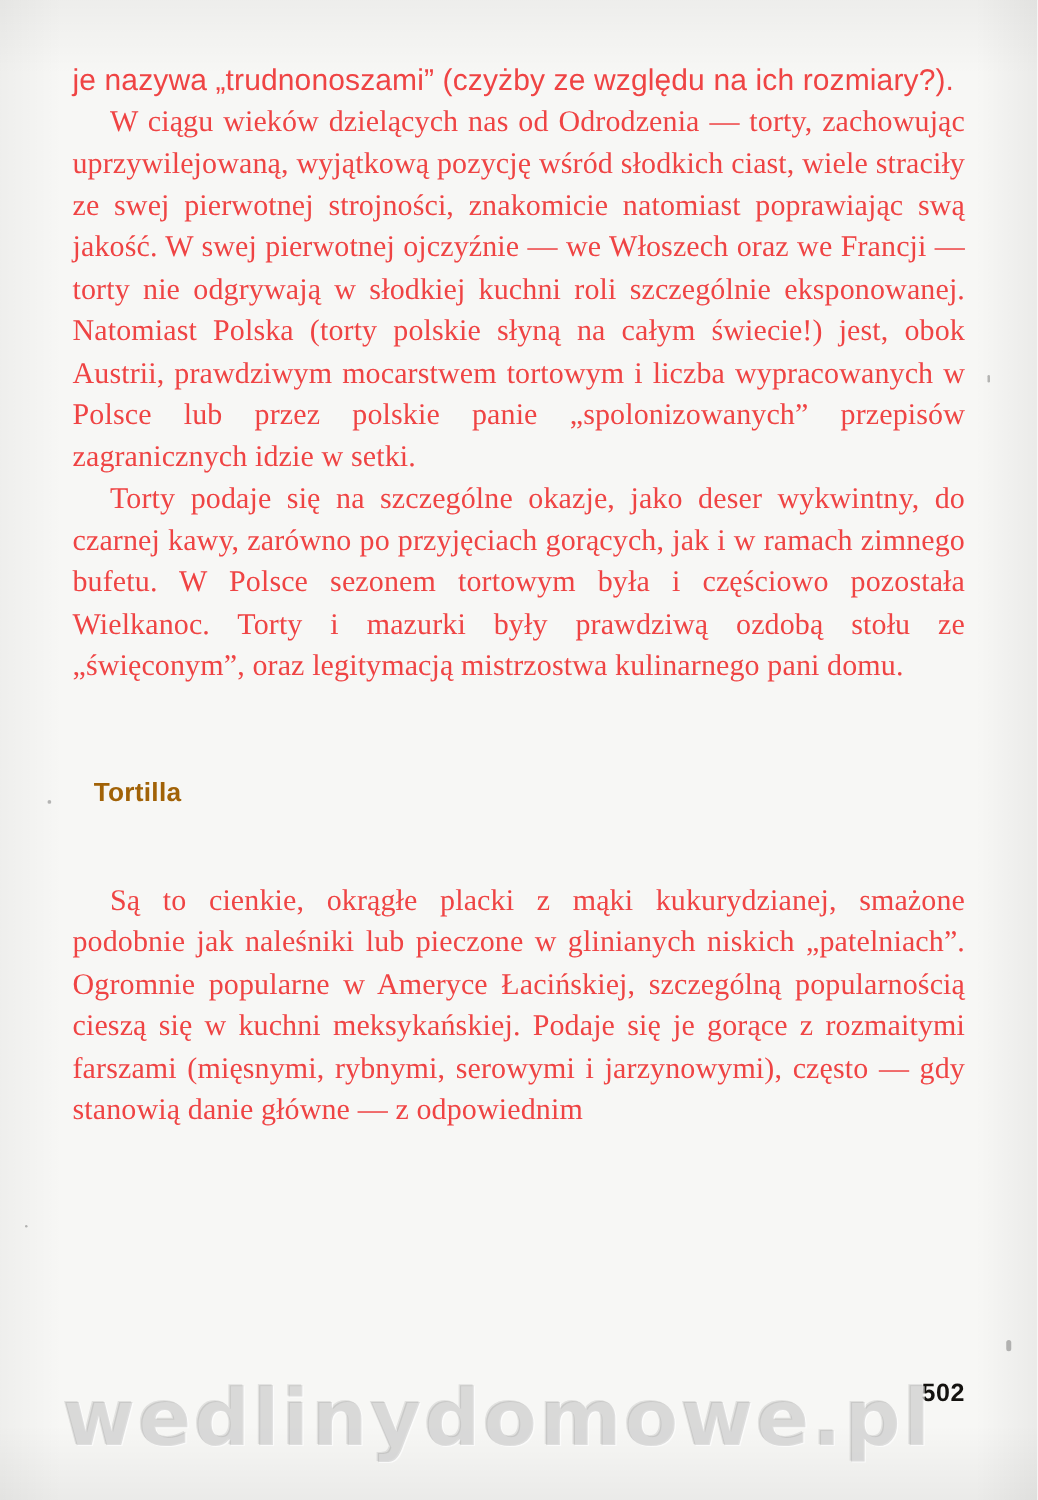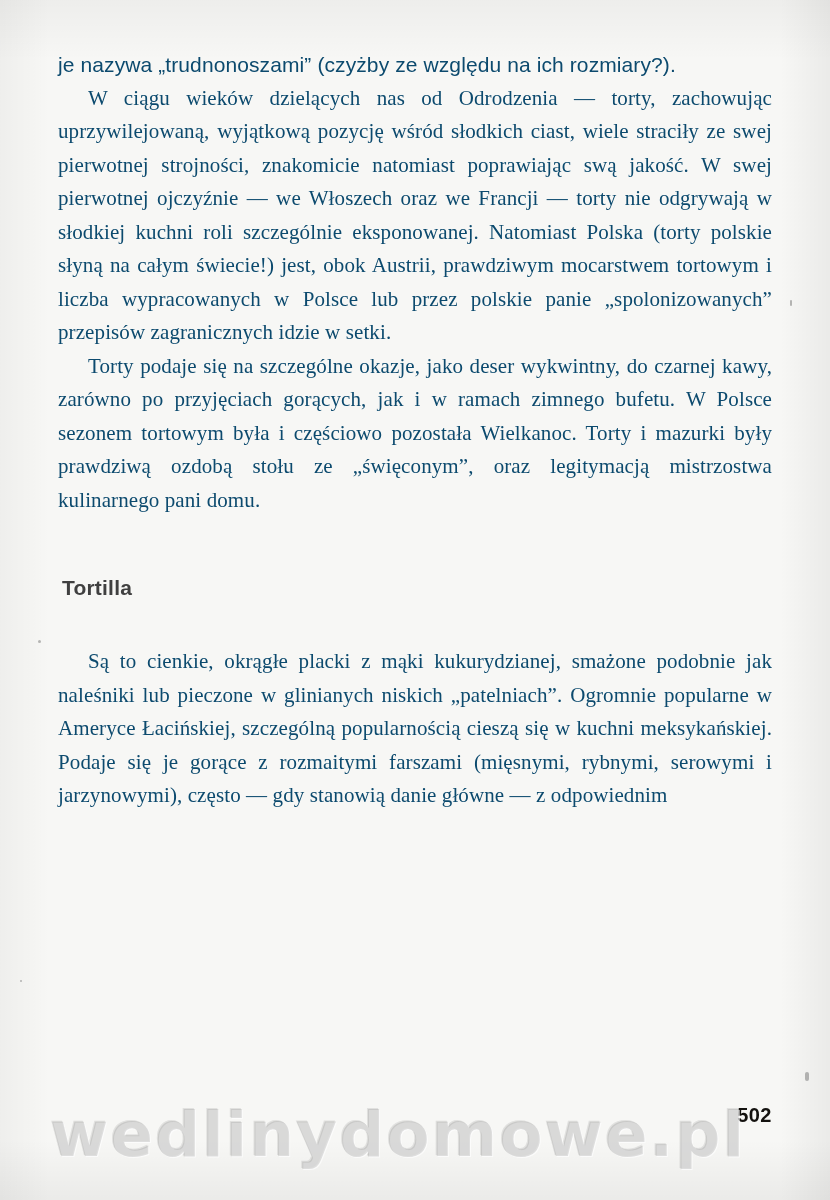--- a/index.html
+++ b/index.html
@@ -33,43 +33,43 @@
   }
 
   .text-column {
     position: absolute;
     left: 58px;
     top: 48px;
     width: 714px;
   }
 
   .para {
-    font-size: 21px;
+    font-size: 24px;
     line-height: 33.5px;
-    color: #0c4a6e;
+    color: #ef4444;
     text-align: justify;
     text-justify: inter-word;
     margin: 0 0 0 0;
     letter-spacing: 0.1px;
     font-weight: 500;
   }
   .para.indent {
     text-indent: 30px;
     font-family: Liberation Serif, serif;
   }
   .para + .para {
     margin-top: 0px;
   }
 
   .section-heading {
     font-size: 21px;
     line-height: 30px;
     font-weight: bold;
-    color: #404040;
-    margin: 4px;
+    color: #a16207;
+    margin: 17px;
     letter-spacing: 0.2px;
   }
 
   .spacer-lg { height: 52px; }
   .spacer-md { height: 38px; }
 
   .page-number {
     position: absolute;
     right: 58px;
     top: 1104px;

